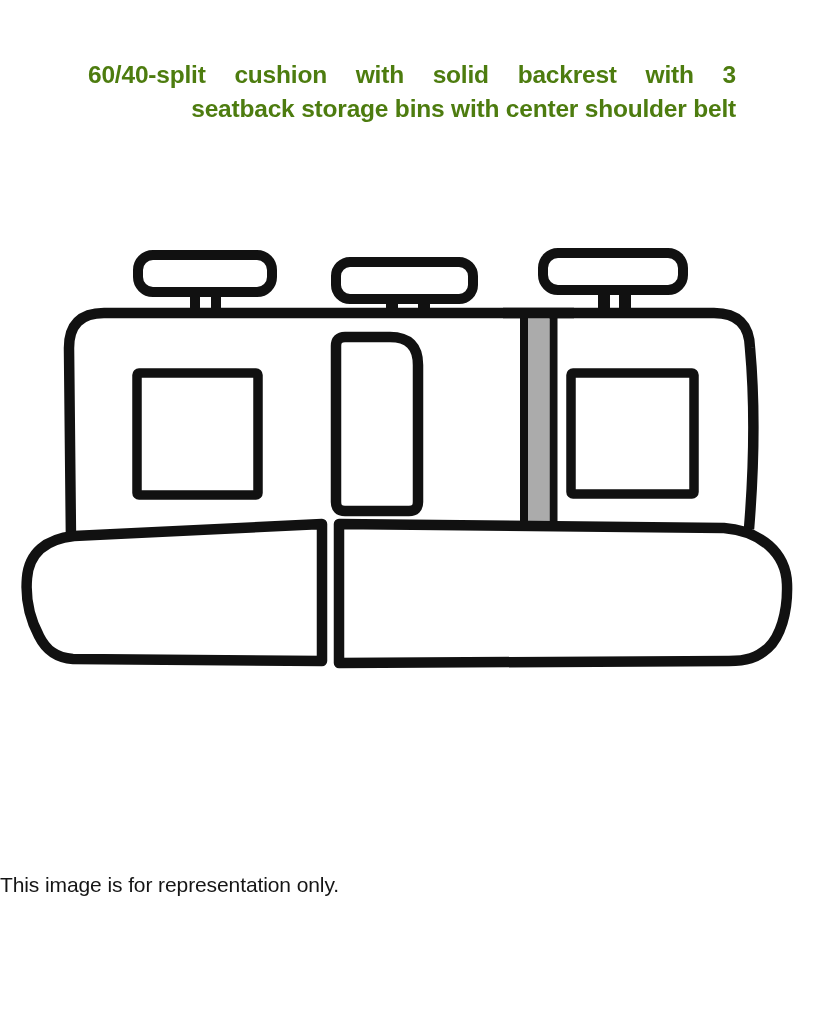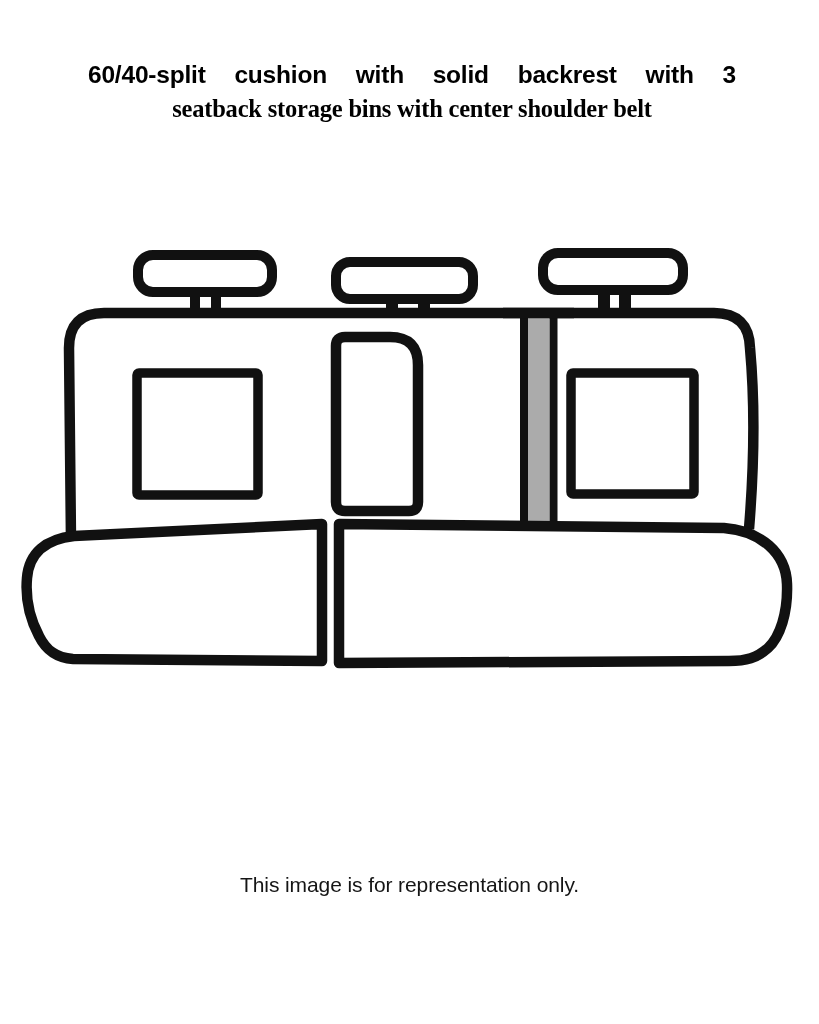--- a/index.html
+++ b/index.html
@@ -10,29 +10,28 @@
     font-family: "Liberation Sans", "DejaVu Sans", sans-serif;
     color: #111111;
     overflow: hidden;
   }
   .heading {
     position: absolute;
     top: 58px; left: 88px; width: 648px;
     font-size: 24.5px; font-weight: bold;
     line-height: 33.5px;
     letter-spacing: -0.2px;
-    color: #000000;
+    color: #4d7c0f;
   }
   .heading .jline { text-align: justify; text-align-last: justify; }
-  .heading .lline { text-align: center; font-family: Liberation Serif, serif; }
+  .heading .lline { text-align: right; }
   .diagram-svg { position: absolute; left: 0; top: 0; }
   .disclaimer {
     position: absolute;
     top: 869px; left: 0; width: 819px;
-    text-align: center;
     font-size: 21px; font-weight: normal;
     line-height: 31px;
     letter-spacing: -0.1px;
     color: #151515;
   }
 </style>
 </head>
 <body>
 
 <div class="heading">

